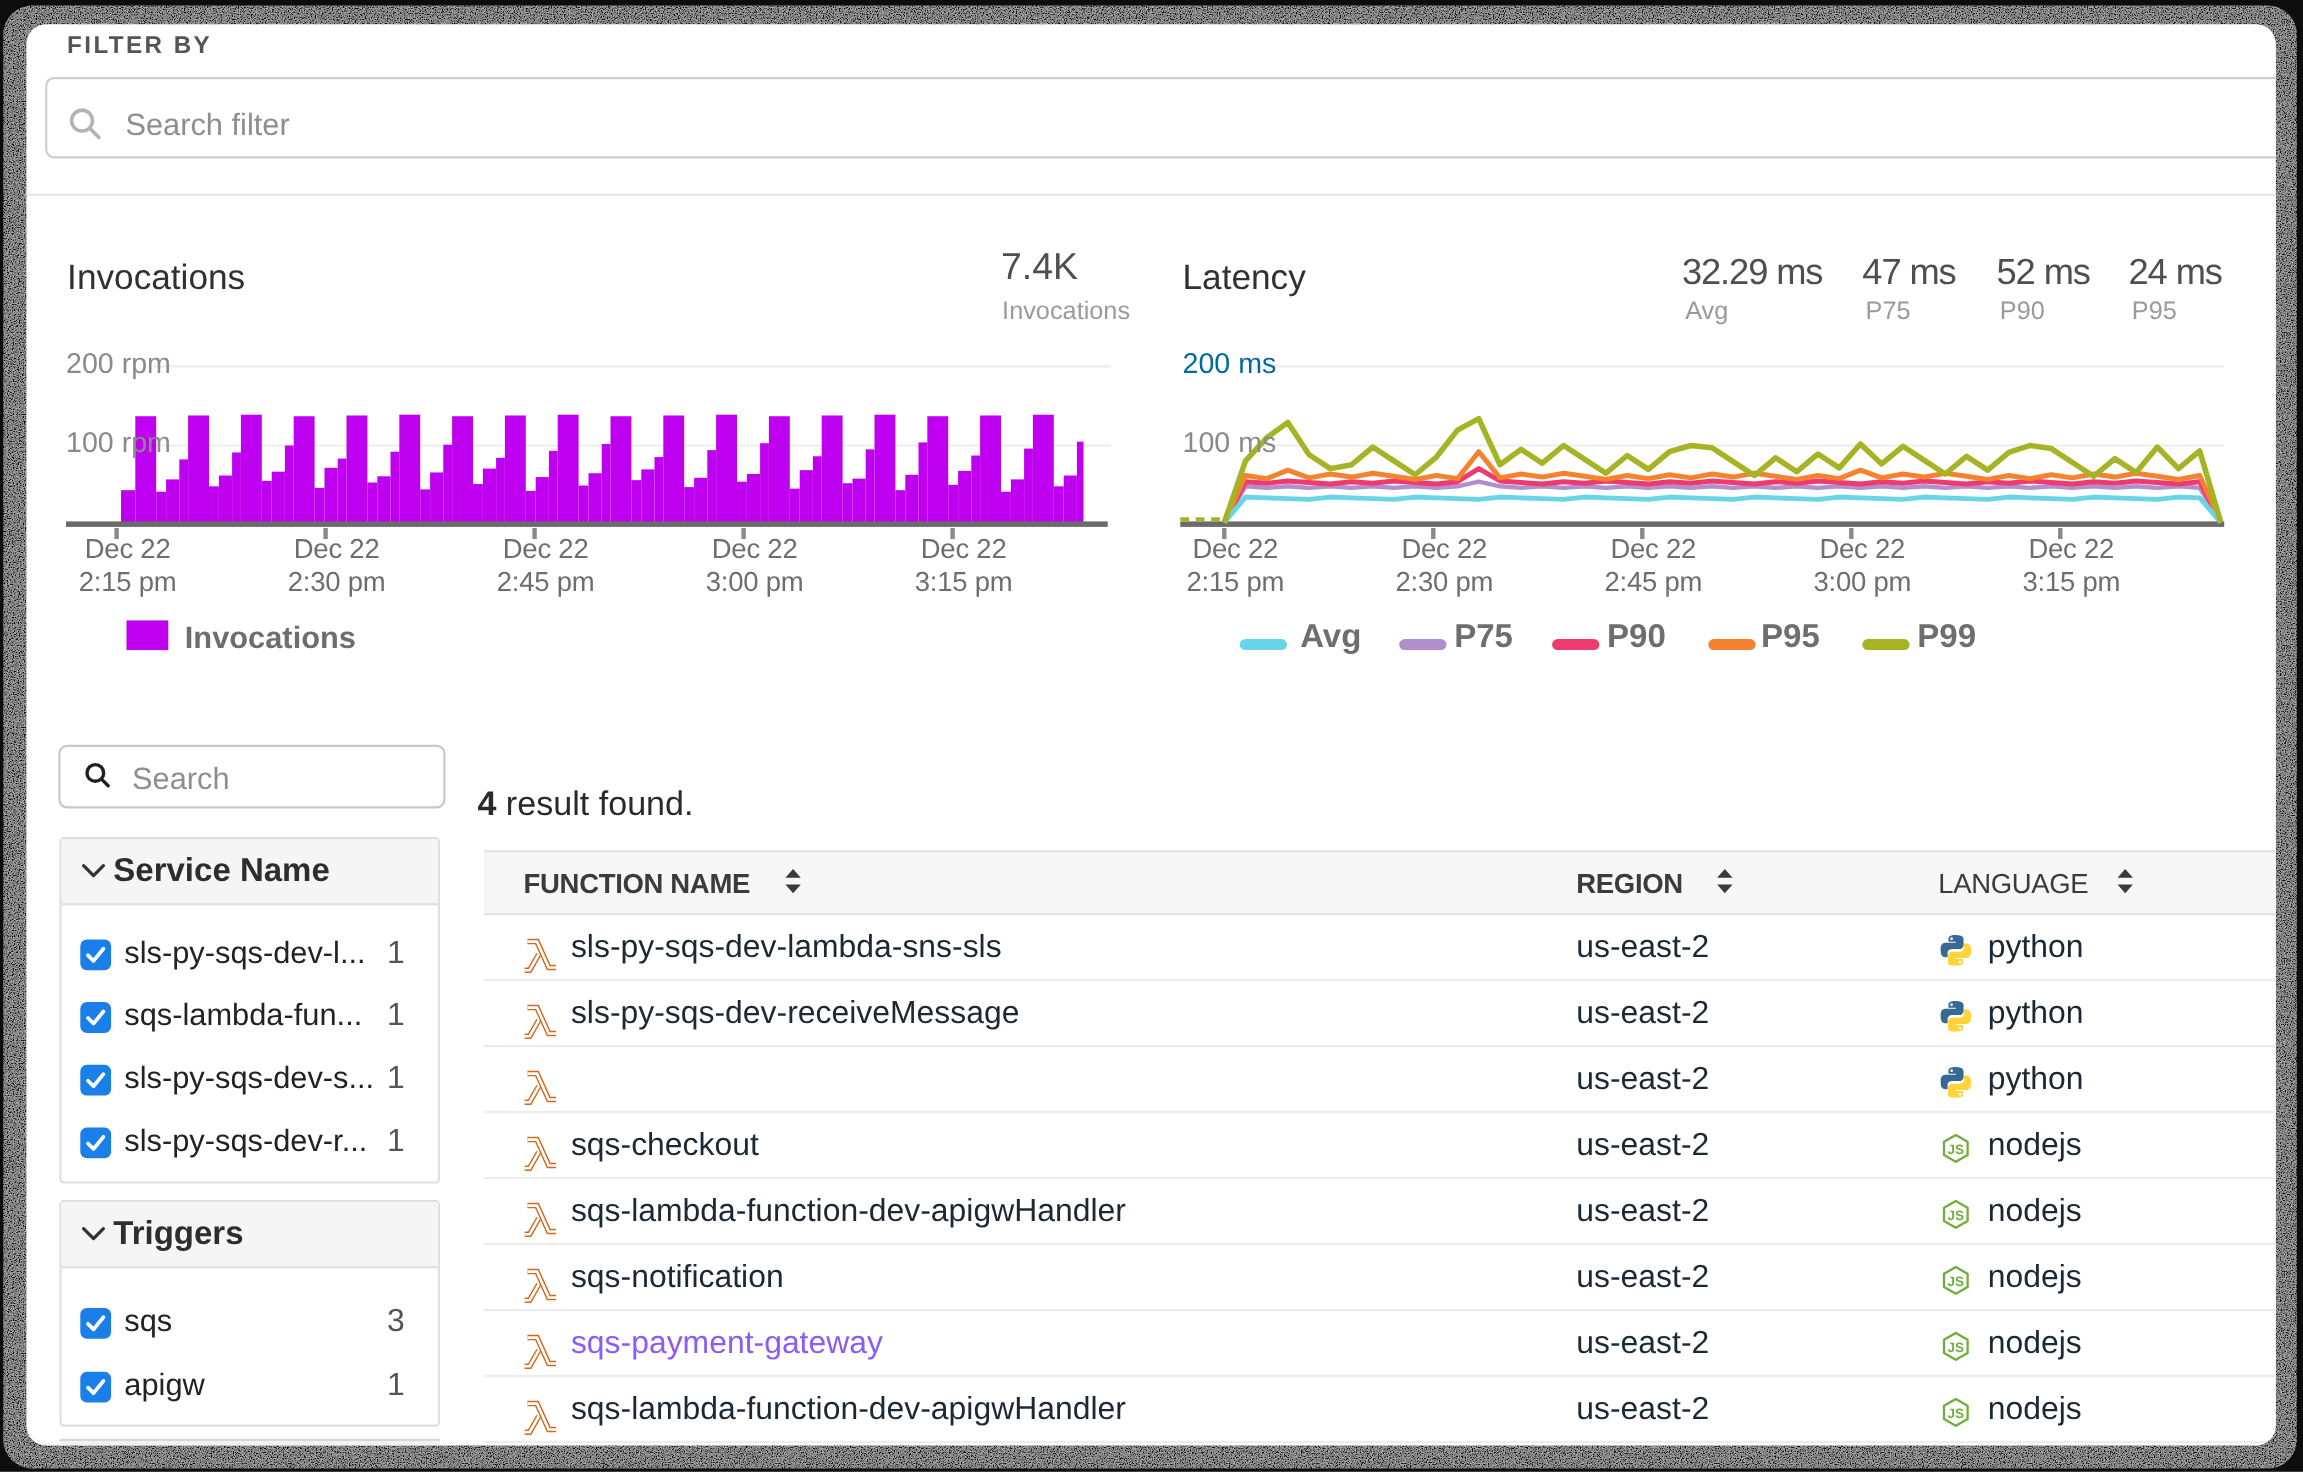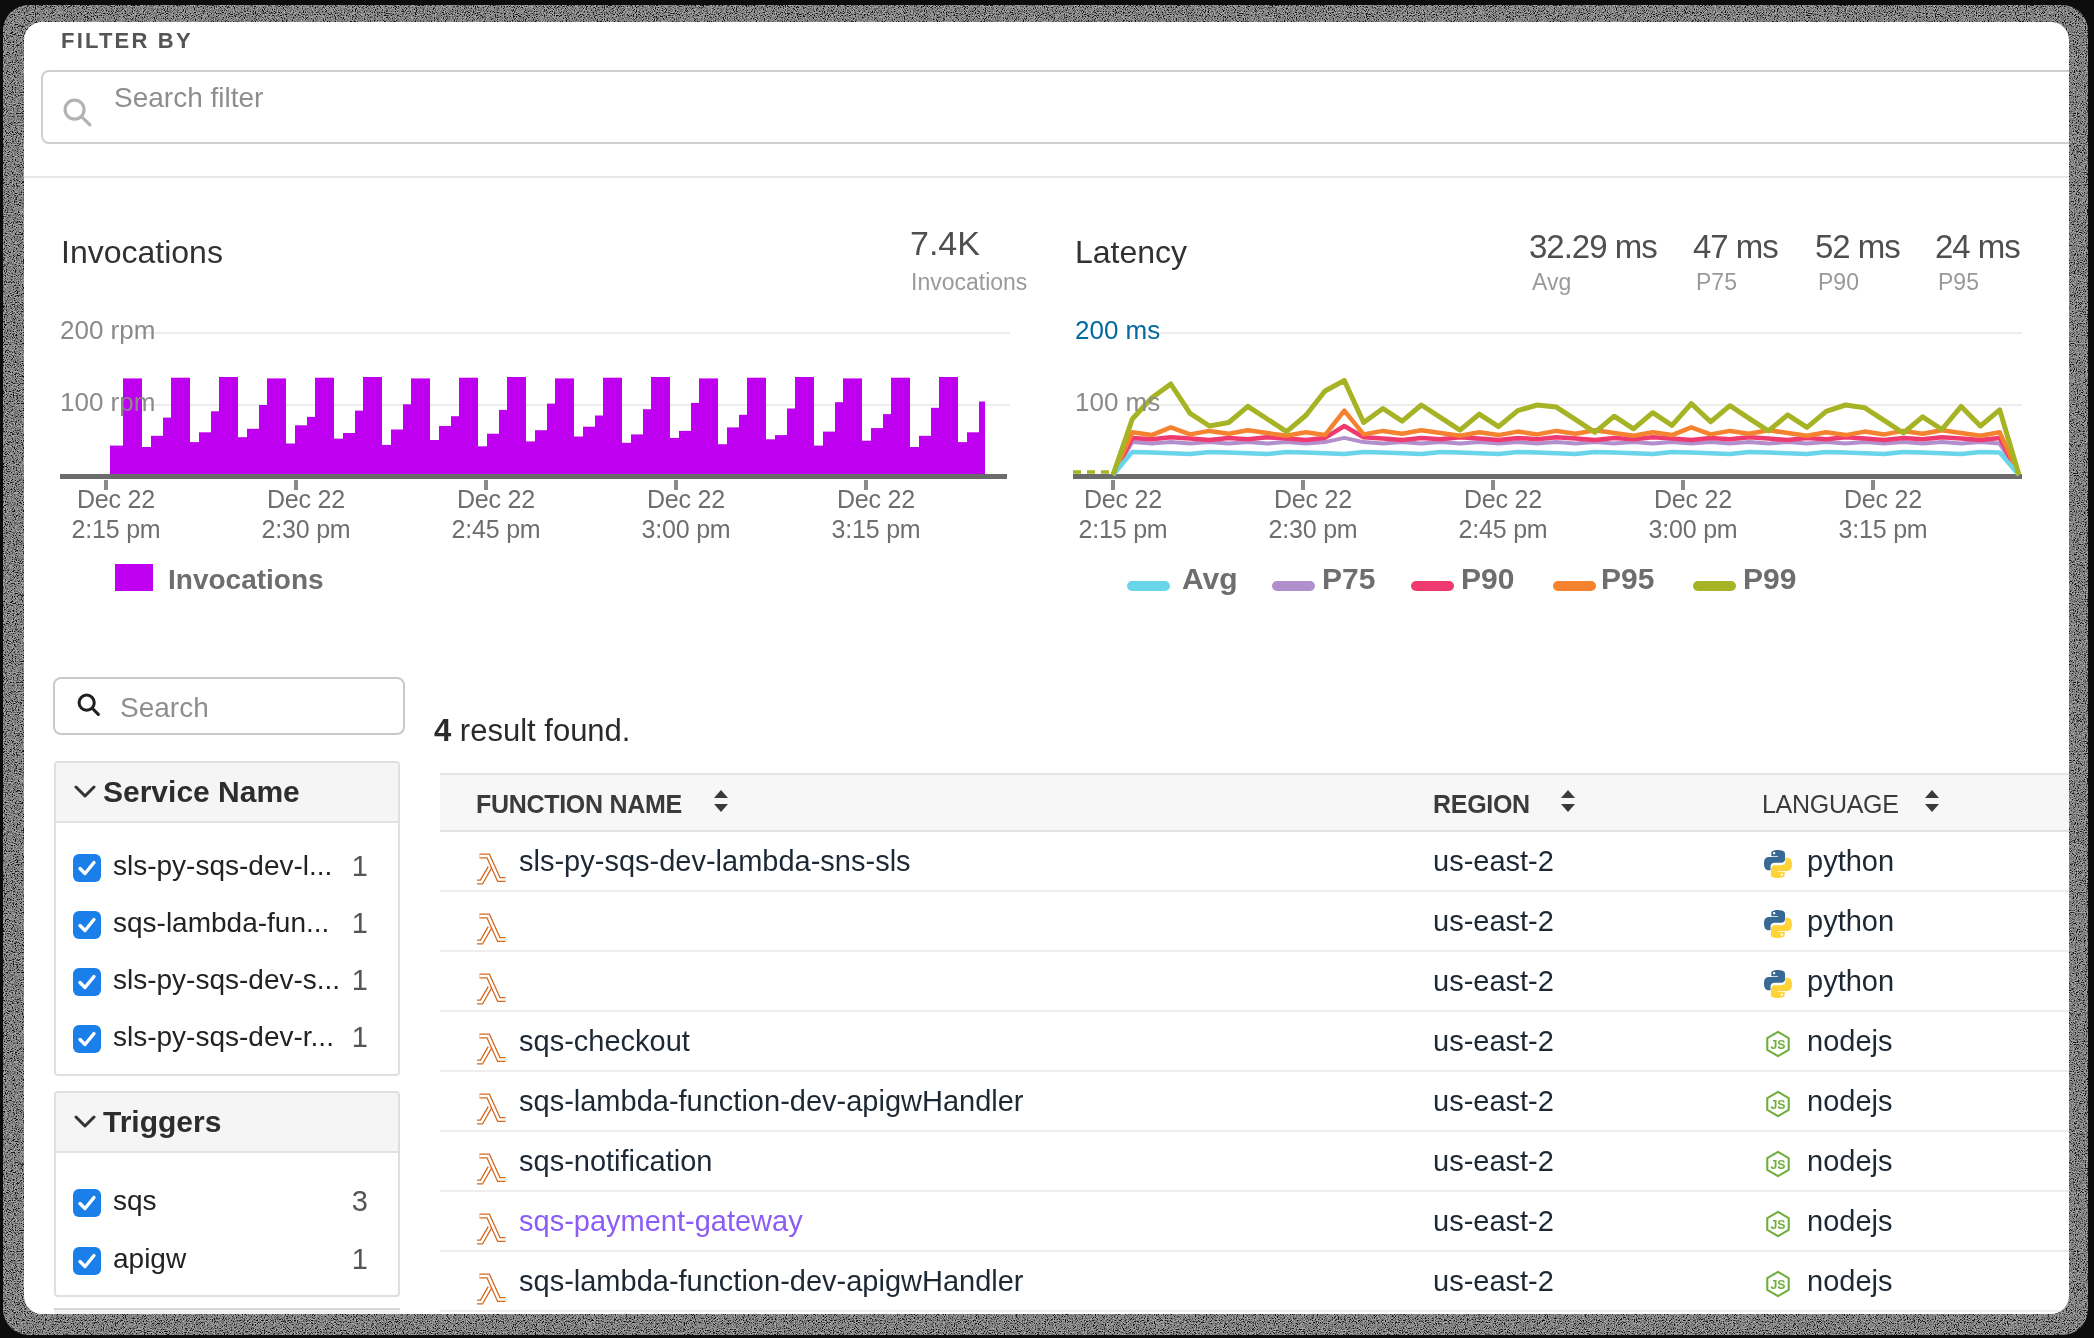--- a/index.html
+++ b/index.html
@@ -18,21 +18,21 @@
 <rect x="3" y="5" rx="26" width="2085" height="1330" fill="#2a2a2a"></rect>
 <rect x="3" y="5" rx="26" width="2085" height="1330" filter="url(#nz)" opacity="0.6"></rect>
 </svg>
 <div style="position:absolute;left:24px;top:22px;width:2045px;height:1292px;background:#fff;border-radius:18px;overflow:hidden">
 <div style="position:absolute;left:37px;top:6px;font-size:22px;font-weight:bold;letter-spacing:2.2px;color:#555">FILTER BY</div>
 <div style="position:absolute;left:17px;top:48px;width:2060px;height:74px;border:2px solid #cfcfcf;border-radius:8px"></div>
 <div style="position:absolute;left:36px;top:73px"><svg width="35" height="35" viewBox="0 0 24 24" fill="none" stroke="#b3b3b3" stroke-width="2.2" stroke-linecap="round">
         <circle cx="10" cy="10" r="6.5"></circle>
         <line x1="15" y1="15" x2="20.5" y2="20.5"></line>
       </svg></div>
-<div style="position:absolute;left:90px;top:60px;font-size:28px;color:#8e8e8e">Search filter</div>
+<div style="position:absolute;left:90px;top:76px;font-size:28px;color:#8e8e8e">Search filter</div>
 <div style="position:absolute;left:0;top:154px;width:2045px;height:2px;background:#e7e7e7"></div>
 <svg width="2045" height="1292" viewBox="0 0 2045 1292" style="position:absolute;left:0;top:0">
 <line x1="116" y1="311" x2="986" y2="311" stroke="#ededed" stroke-width="2"></line>
 <line x1="116" y1="383" x2="986" y2="383" stroke="#ededed" stroke-width="2"></line>
 <line x1="1116" y1="311" x2="1998" y2="311" stroke="#ededed" stroke-width="2"></line>
 <line x1="1116" y1="383" x2="1998" y2="383" stroke="#ededed" stroke-width="2"></line>
 <rect x="86.0" y="423.6" width="13.0" height="29.4" fill="#bf00f0"></rect>
       <rect x="99.0" y="356.4" width="19.0" height="96.6" fill="#bf00f0"></rect>
       <rect x="118.0" y="425.0" width="9.0" height="28.0" fill="#bf00f0"></rect>
       <rect x="127.0" y="413.8" width="12.0" height="39.2" fill="#bf00f0"></rect>
@@ -251,20 +251,21 @@
     <div style="position:absolute;left:449px;top:889px"><svg width="34" height="34" viewBox="0 0 34 34">
         <g fill="none" stroke="#d2691e" stroke-width="5">
           <path d="M6.5 5H15.2L25.8 28.5H32.5"></path>
           <path d="M16.8 16.5L8.5 31H4"></path>
         </g>
         <g fill="none" stroke="#fff" stroke-width="2.4">
           <path d="M6.5 5H15.2L25.8 28.5H32.5"></path>
           <path d="M16.8 16.5L8.5 31H4"></path>
         </g>
       </svg></div>
+    <div style="position:absolute;left:495px;top:883px;font-size:29px;color:#1d2835">sls-py-sqs-dev-receiveMessage</div>
     <div style="position:absolute;left:1409px;top:883px;font-size:29px;color:#1d2835">us-east-2</div>
     <div style="position:absolute;left:1740px;top:888px"><svg width="28" height="28" viewBox="0 0 24 24">
         <path fill="#366994" d="M11.885 0C5.906 0 6.28 2.594 6.28 2.594l.007 2.688h5.698v.807H4.017S0 5.637 0 11.577c0 5.94 3.505 5.73 3.505 5.73h2.092v-2.8s-.113-3.505 3.45-3.505h5.653s3.338.054 3.338-3.226V3.23S18.545 0 11.885 0zM8.708 1.807c.567 0 1.025.458 1.025 1.025s-.458 1.025-1.025 1.025-1.025-.458-1.025-1.025.458-1.025 1.025-1.025z"></path>
         <path fill="#FFD43B" d="M12.115 24c5.979 0 5.605-2.594 5.605-2.594l-.007-2.688h-5.698v-.807h7.968S24 18.363 24 12.423c0-5.94-3.505-5.73-3.505-5.73h-2.092v2.8s.113 3.505-3.45 3.505H9.3s-3.338-.054-3.338 3.226v5.546S5.455 24 12.115 24zm3.177-1.807c-.567 0-1.025-.458-1.025-1.025s.458-1.025 1.025-1.025 1.025.458 1.025 1.025-.458 1.025-1.025 1.025z"></path>
       </svg></div>
     <div style="position:absolute;left:1783px;top:883px;font-size:29px;color:#1d2835">python</div>
     <div style="position:absolute;left:416px;top:930px;width:1629px;height:60px;border-bottom:2px solid #ededed"></div>
     <div style="position:absolute;left:449px;top:949px"><svg width="34" height="34" viewBox="0 0 34 34">
         <g fill="none" stroke="#d2691e" stroke-width="5">
           <path d="M6.5 5H15.2L25.8 28.5H32.5"></path>

